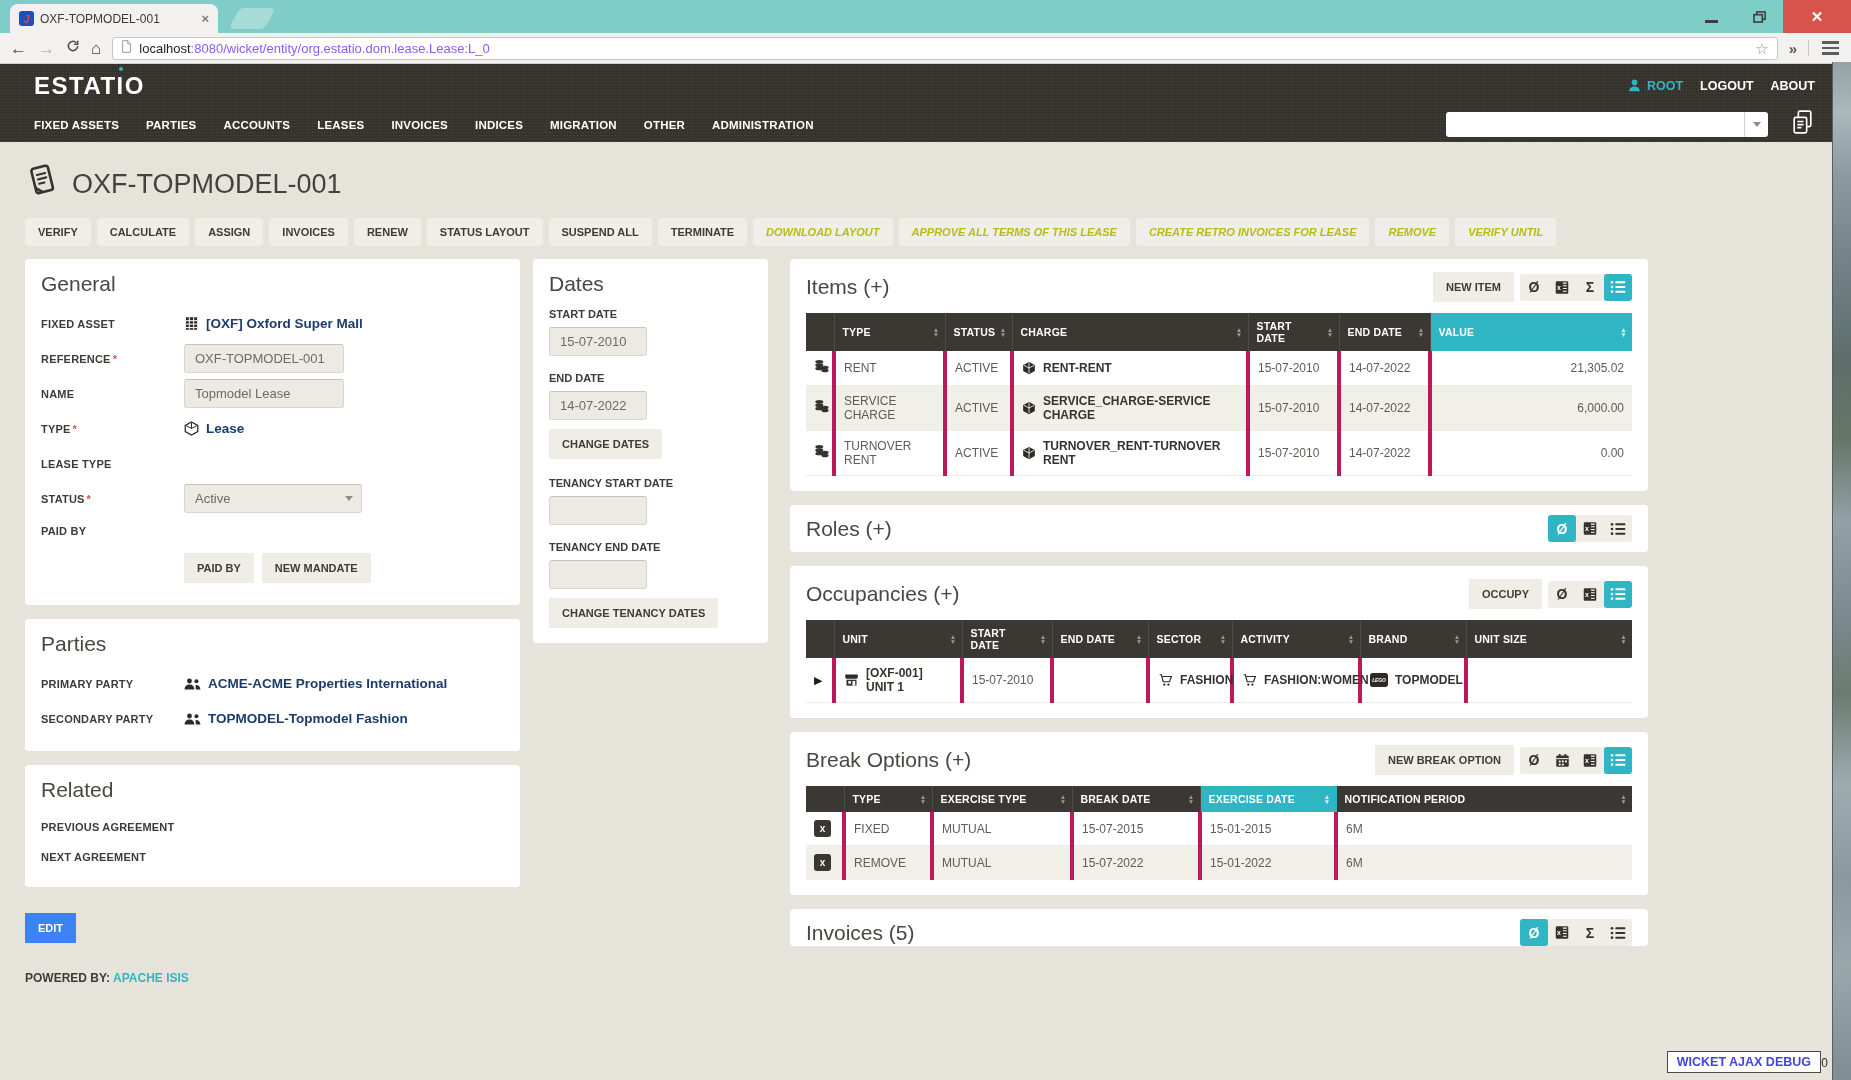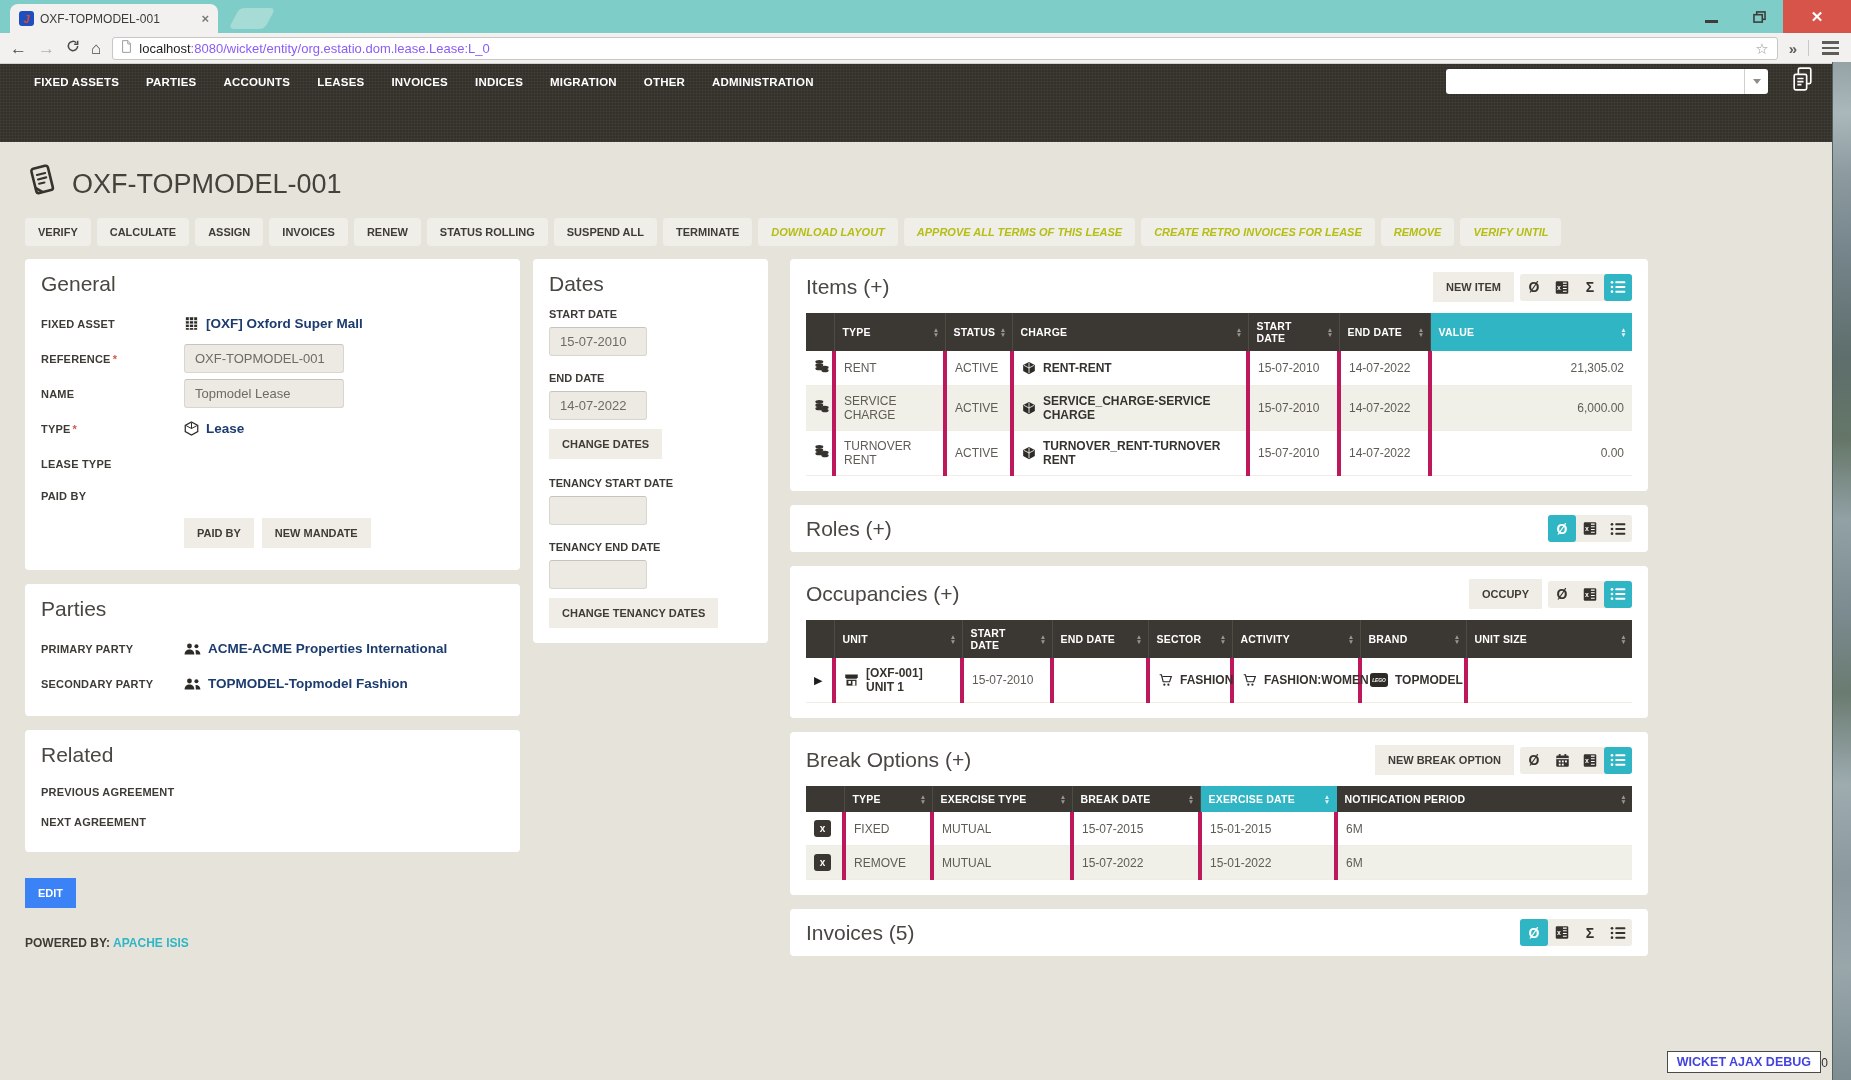--- a/index.html
+++ b/index.html
@@ -172,20 +172,34 @@
     <span class="chev">»</span>
     <span class="tool-divider"></span>
     <span class="menu-btn">
         <span></span>
         <span></span>
         <span></span>
       </span>
   </div>
 
   <div class="appheader">
+    <div class="hrow1">
+      <div class="logo"><span>ESTAT</span><span class="i">I</span><span>O</span></div>
+      <div class="session">
+        <span class="root">
+          <svg width="15" height="15" viewBox="0 0 24 24">
+              <circle cx="12" cy="7" r="4.5" fill="#2fb5c4"></circle>
+              <path d="M3.5 21c0-5 4-7.5 8.5-7.5s8.5 2.5 8.5 7.5z" fill="#2fb5c4"></path>
+            </svg>
+          <span>ROOT</span>
+        </span>
+        <span>LOGOUT</span>
+        <span>ABOUT</span>
+      </div>
+    </div>
     <div class="hrow2">
       <div class="mainnav">
         <span>FIXED ASSETS</span>
         <span>PARTIES</span>
         <span>ACCOUNTS</span>
         <span>LEASES</span>
         <span>INVOICES</span>
         <span>INDICES</span>
         <span>MIGRATION</span>
         <span>OTHER</span>
@@ -220,21 +234,21 @@
       </span>
       <span>OXF-TOPMODEL-001</span>
     </div>
 
     <div class="actionsbar">
       <span class="abtn">VERIFY</span>
       <span class="abtn">CALCULATE</span>
       <span class="abtn">ASSIGN</span>
       <span class="abtn">INVOICES</span>
       <span class="abtn">RENEW</span>
-      <span class="abtn">STATUS ROLLING</span>
+      <span class="abtn">STATUS LAYOUT</span>
       <span class="abtn">SUSPEND ALL</span>
       <span class="abtn">TERMINATE</span>
       <span class="abtn proto">DOWNLOAD LAYOUT</span>
       <span class="abtn proto">APPROVE ALL TERMS OF THIS LEASE</span>
       <span class="abtn proto">CREATE RETRO INVOICES FOR LEASE</span>
       <span class="abtn proto">REMOVE</span>
       <span class="abtn proto">VERIFY UNTIL</span>
     </div>
 
     <div class="cols">
@@ -272,20 +286,29 @@
                   <svg width="15" height="15" viewBox="0 0 24 24">
                       <path d="M12 1.5L22 7v10l-10 5.5L2 17V7z" fill="none" stroke="currentColor" stroke-width="2"></path>
                       <path d="M12 3v9M3.5 7.5l8.5 4.5 8.5-4.5" stroke="currentColor" stroke-width="1.6" fill="none"></path>
                     </svg>
                 </span>
                 <span>Lease</span>
               </span>
             </div>
             <div class="frow">
               <span class="flabel">LEASE TYPE</span>
+            </div>
+            <div class="frow">
+              <span class="flabel"><span>STATUS</span><span class="req">*</span></span>
+              <span class="finput fselect">
+                <span>Active</span>
+                <span class="caretbox">
+                    <span class="caret-down"></span>
+                  </span>
+              </span>
             </div>
             <div class="frow" style="min-height:30px;">
               <span class="flabel">PAID BY</span>
             </div>
             <div class="frow" style="padding-left:143px; gap:8px; min-height:44px;">
               <span class="btn">PAID BY</span>
               <span class="btn">NEW MANDATE</span>
             </div>
           </div>
         </div>
@@ -769,21 +792,21 @@
                 <td>REMOVE</td>
                 <td>MUTUAL</td>
                 <td>15-07-2022</td>
                 <td>15-01-2022</td>
                 <td>6M</td>
               </tr>
             </tbody>
           </table>
         </div>
 
-        <div class="panel" style="padding-top:10px;padding-bottom:10px;">
+        <div class="panel" style="padding-top:10px;padding-bottom:0;">
           <div class="phead">
             <h2>Invoices (5)</h2>
             <div class="pcontrols">
               <div class="icon-group">
                 <span class="ibtn active">Ø</span>
                 <span class="ibtn">
                   <svg width="16" height="15" viewBox="0 0 24 24">
                       <rect x="2" y="2" width="20" height="20" rx="2" fill="currentColor"></rect>
                       <path d="M13.5 5h6M13.5 9.3h6M13.5 13.6h6M13.5 18h6" stroke="#fff" stroke-width="1.7"></path>
                       <text x="7" y="16.5" text-anchor="middle" font-size="11" font-weight="bold" fill="#fff">x</text>

